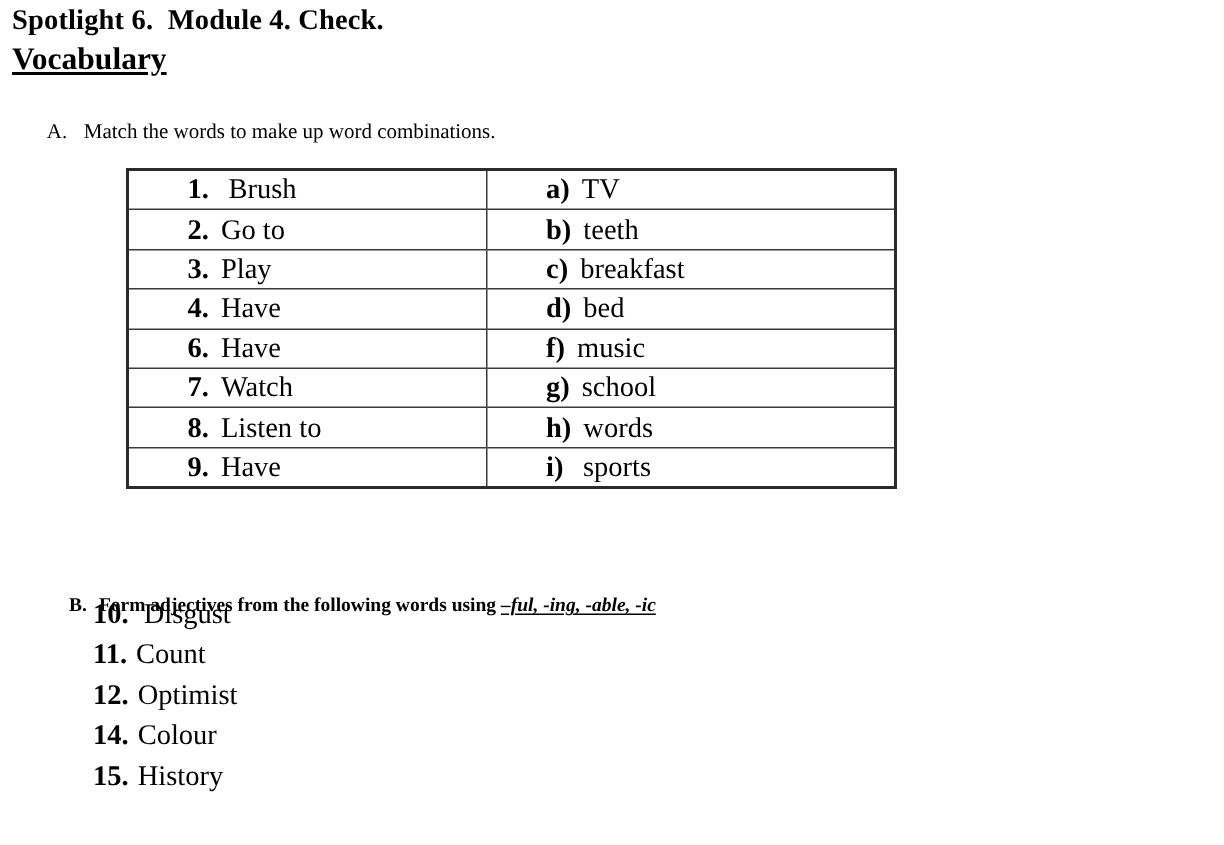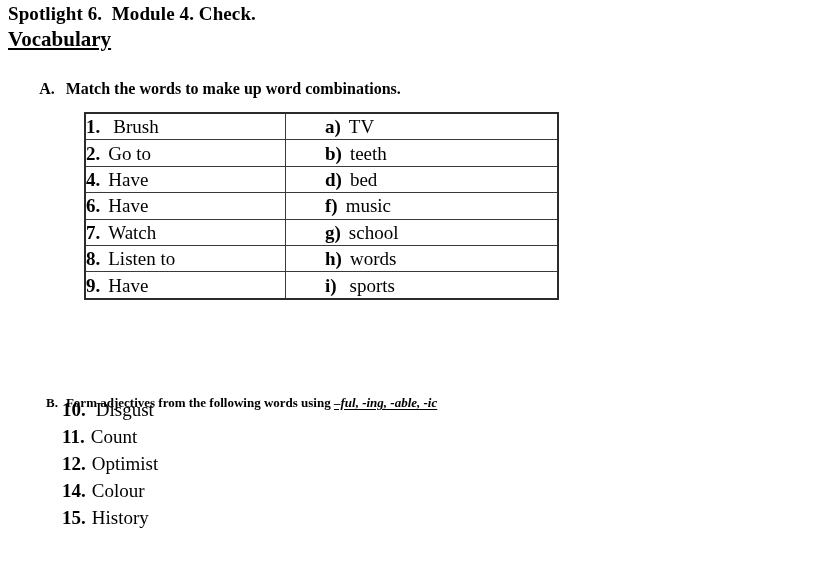--- a/index.html
+++ b/index.html
@@ -45,24 +45,24 @@
     font-size: 21px;
     font-weight: bold;
     text-decoration: underline;
     text-underline-offset: 2px;
     line-height: 22px;
     white-space: pre;
   }
 
   .task-a {
     position: absolute;
-    left: 24px;
+    left: 18px;
     top: 56px;
-    font-size: 16px;
-    font-weight: bold;
+    font-size: 14px;
+    font-weight: normal;
     line-height: 22px;
     white-space: pre;
   }
   .task-a .enum { margin-right: 11px; }
 
   
   .match-table {
     position: absolute;
     left: 84px;
     top: 112px;
@@ -79,20 +79,21 @@
     padding: 0;
     height: 25.4px;
     font-size: 19px;
     line-height: 25px;
     vertical-align: middle;
     white-space: pre;
     overflow: hidden;
   }
   .match-table td.col-left {
     width: 199px;
+    padding-left: 39px;
   }
   .match-table td.col-right {
     width: 232px;
     padding-left: 39px;
   }
   .match-table .key {
     font-weight: bold;
   }
   .match-table .val {
     font-weight: normal;
@@ -160,20 +161,24 @@
       <tr>
         <td class="col-left"><span class="key gap-wide">1.</span><span class="val">Brush</span></td>
         <td class="col-right"><span class="key gap-narrow">a)</span><span class="val">TV</span></td>
       </tr>
 
       <tr>
         <td class="col-left"><span class="key gap-narrow">2.</span><span class="val">Go to</span></td>
         <td class="col-right"><span class="key gap-narrow">b)</span><span class="val">teeth</span></td>
       </tr>
 
+      <tr>
+        <td class="col-left"><span class="key gap-narrow">3.</span><span class="val">Play</span></td>
+        <td class="col-right"><span class="key gap-narrow">c)</span><span class="val">breakfast</span></td>
+      </tr>
 
       <tr>
         <td class="col-left"><span class="key gap-narrow">4.</span><span class="val">Have</span></td>
         <td class="col-right"><span class="key gap-narrow">d)</span><span class="val">bed</span></td>
       </tr>
 
 
       <tr>
         <td class="col-left"><span class="key gap-narrow">6.</span><span class="val">Have</span></td>
         <td class="col-right"><span class="key gap-narrow">f)</span><span class="val">music</span></td>

